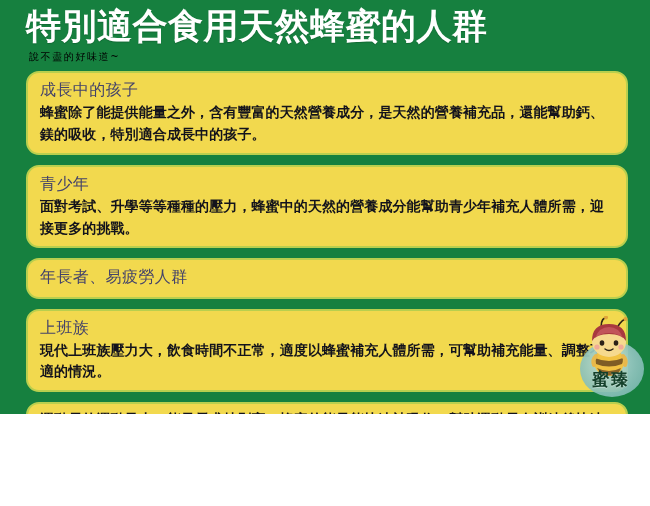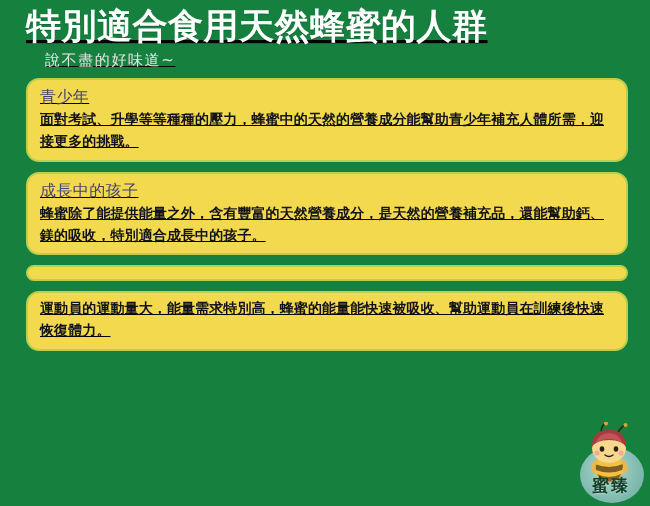--- a/index.html
+++ b/index.html
@@ -9,48 +9,47 @@
   body {
     width: 650px;
     height: 506px;
     overflow: hidden;
     font-family: "DejaVu Sans", "Liberation Sans", sans-serif;
   }
 
   #poster {
     position: relative;
     width: 650px;
-    height: 506px;
+    height: 414px;
     background: #16803f;
     box-sizing: border-box;
     overflow: hidden;
-    text-decoration: underline;
   }
 
   
   .header {
     padding: 6px 0 0 26px;
   }
   .poster-title {
     color: #ffffff;
     font-size: 35px;
     font-weight: bold;
     line-height: 1.18;
     letter-spacing: 0.5px;
     white-space: nowrap;
     text-shadow: 0 1px 1px rgba(0,0,0,0.18);
   }
   .poster-subtitle {
-    color: #e5e5e5;
-    font-size: 15px;
+    color: #000000;
+    font-size: 10px;
     font-weight: normal;
     line-height: 1.4;
     letter-spacing: 1.6px;
     margin-top: 3px;
-    margin-left: 19px;
+    margin-left: 3px;
     white-space: nowrap;
   }
 
   
   .cards {
     margin-top: 7px;
     padding: 0 22px 0 26px;
     display: flex;
     flex-direction: column;
     gap: 10px;
@@ -75,21 +74,21 @@
     font-size: 14px;
     font-weight: bold;
     line-height: 1.55;
     letter-spacing: 0.1px;
   }
 
   
   .mascot {
     position: absolute;
     right: 4px;
-    bottom: 2px;
+    bottom: 16px;
     width: 72px;
     height: 84px;
     pointer-events: none;
   }
   .mascot-disc {
     position: absolute;
     left: 6px;
     bottom: 1px;
     width: 64px;
     height: 56px;
@@ -124,32 +123,37 @@
 <div id="poster">
 
   <div class="header">
     <div class="poster-title">特別適合食用天然蜂蜜的人群</div>
     <div class="poster-subtitle">說不盡的好味道~</div>
   </div>
 
   <div class="cards">
 
     <div class="card">
+      <div class="card-heading">成長中的孩子</div>
+      <div class="card-body">蜂蜜除了能提供能量之外，含有豐富的天然營養成分，是天然的營養補充品，還能幫助鈣、鎂的吸收，特別適合成長中的孩子。</div>
+    </div>
+
+    <div class="card">
       <div class="card-heading">青少年</div>
       <div class="card-body">面對考試、升學等等種種的壓力，蜂蜜中的天然的營養成分能幫助青少年補充人體所需，迎接更多的挑戰。</div>
     </div>
 
     <div class="card">
-      <div class="card-heading">成長中的孩子</div>
-      <div class="card-body">蜂蜜除了能提供能量之外，含有豐富的天然營養成分，是天然的營養補充品，還能幫助鈣、鎂的吸收，特別適合成長中的孩子。</div>
+      <div class="card-heading">年長者、易疲勞人群</div>
     </div>
 
     <div class="card">
+      <div class="card-heading">上班族</div>
+      <div class="card-body">現代上班族壓力大，飲食時間不正常，適度以蜂蜜補充人體所需，可幫助補充能量、調整不適的情況。</div>
     </div>
-
 
     <div class="card">
       <div class="card-body">運動員的運動量大，能量需求特別高，蜂蜜的能量能快速被吸收、幫助運動員在訓練後快速恢復體力。</div>
     </div>
 
   </div>
 
   <div class="mascot">
     <div class="mascot-disc"></div>
     <svg class="mascot-bee" viewBox="0 0 54 62">

